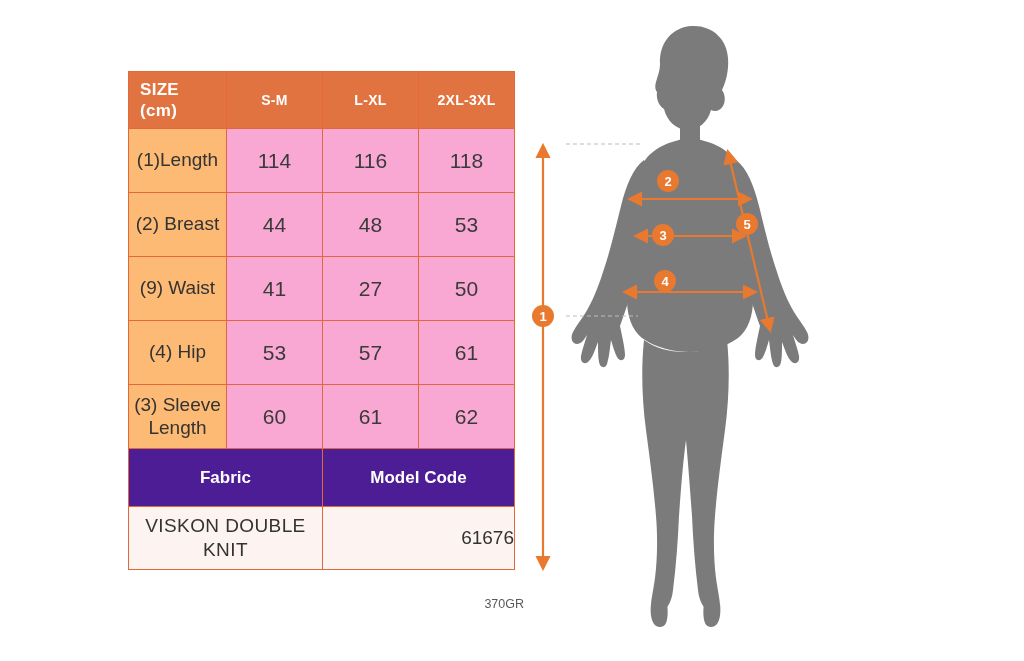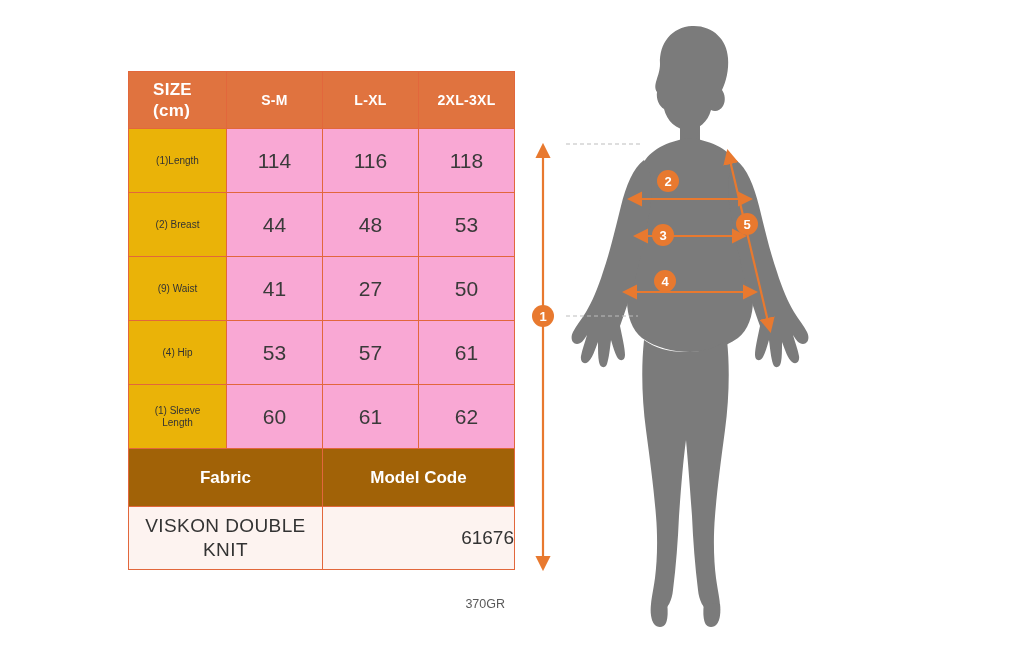--- a/index.html
+++ b/index.html
@@ -43,42 +43,42 @@
     color: #ffffff;
     font-weight: bold;
     height: 56px;
     font-size: 14px;
     letter-spacing: .3px;
   }
   .hdr-row th.size-label {
     font-size: 17px;
     line-height: 1.25;
     text-align: left;
-    padding-left: 24px;
+    padding-left: 11px;
   }
   .col-label { width: 98px; }
   .col-v { width: 96px; }
 
   .body-row td {
     height: 63px;
   }
   .body-row td.rowlabel {
-    background: #eab308;
+    background: #fdba74;
     color: #333333;
-    font-size: 10px;
+    font-size: 19px;
     line-height: 1.2;
   }
   .body-row td.val {
     background: #f9a8d4;
     color: #3a3a3a;
     font-size: 21px;
   }
 
   .sub-hdr td {
-    background: #a16207;
+    background: #4c1d95;
     color: #ffffff;
     font-weight: bold;
     font-size: 17px;
     height: 57px;
   }
   .fabric-row td {
     background: #fdf3f0;
     color: #333333;
     height: 62px;
   }
@@ -87,21 +87,21 @@
     letter-spacing: .4px;
     line-height: 1.25;
   }
   .fabric-row td.model-code {
     font-size: 19px;
     text-align: right;
   }
 
   .weight-note {
     position: absolute;
-    left: 121px;
+    left: 140px;
     top: 597px;
     width: 386px;
     text-align: right;
     font-size: 12.5px;
     color: #5a5a5a;
     padding-right: 2px;
     box-sizing: border-box;
   }
 
   
@@ -182,21 +182,21 @@
           <td class="val">50</td>
         </tr>
         <tr class="body-row">
           <td class="rowlabel">(4) Hip</td>
           <td class="val">53</td>
           <td class="val">57</td>
           <td class="val">61</td>
         </tr>
         <tr class="body-row">
           <td class="rowlabel">
-            <span>(1) Sleeve</span><br>
+            <span>(3) Sleeve</span><br>
             <span>Length</span>
           </td>
           <td class="val">60</td>
           <td class="val">61</td>
           <td class="val">62</td>
         </tr>
         <tr class="sub-hdr">
           <td colspan="2">Fabric</td>
           <td colspan="2">Model Code</td>
         </tr>

